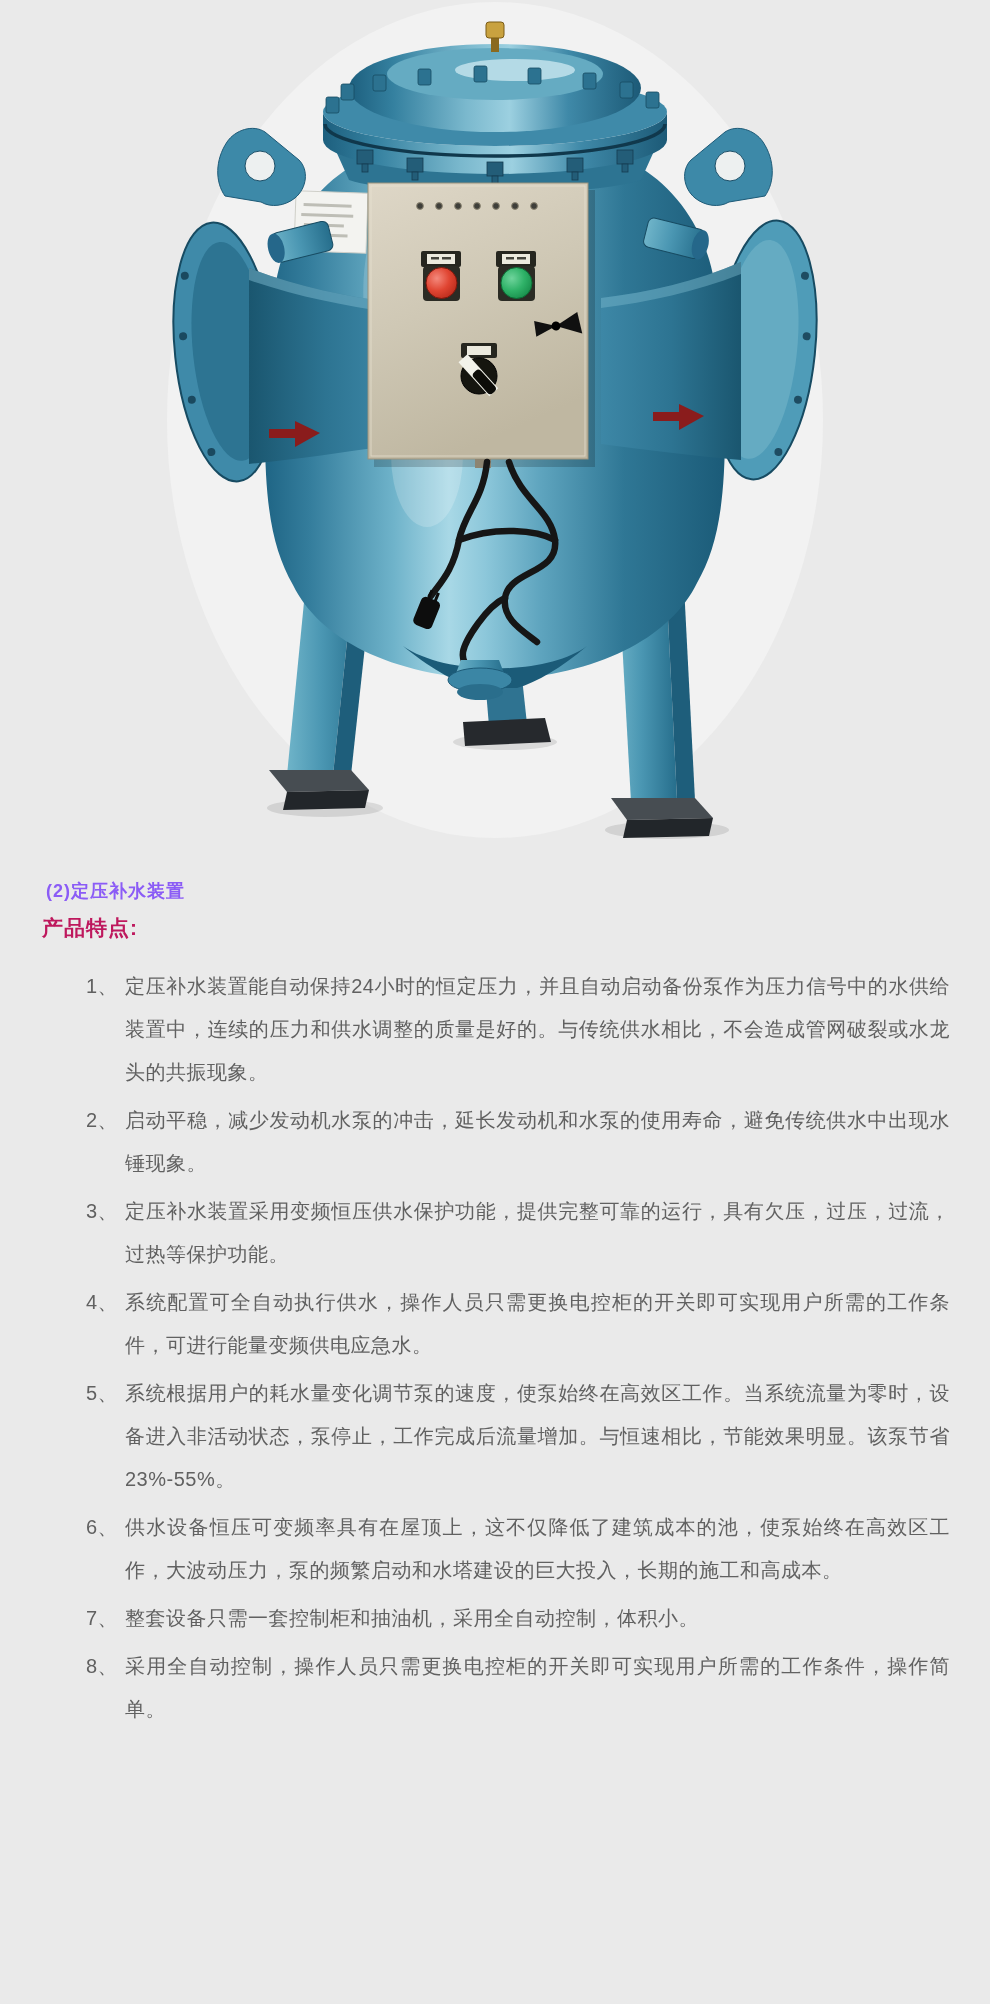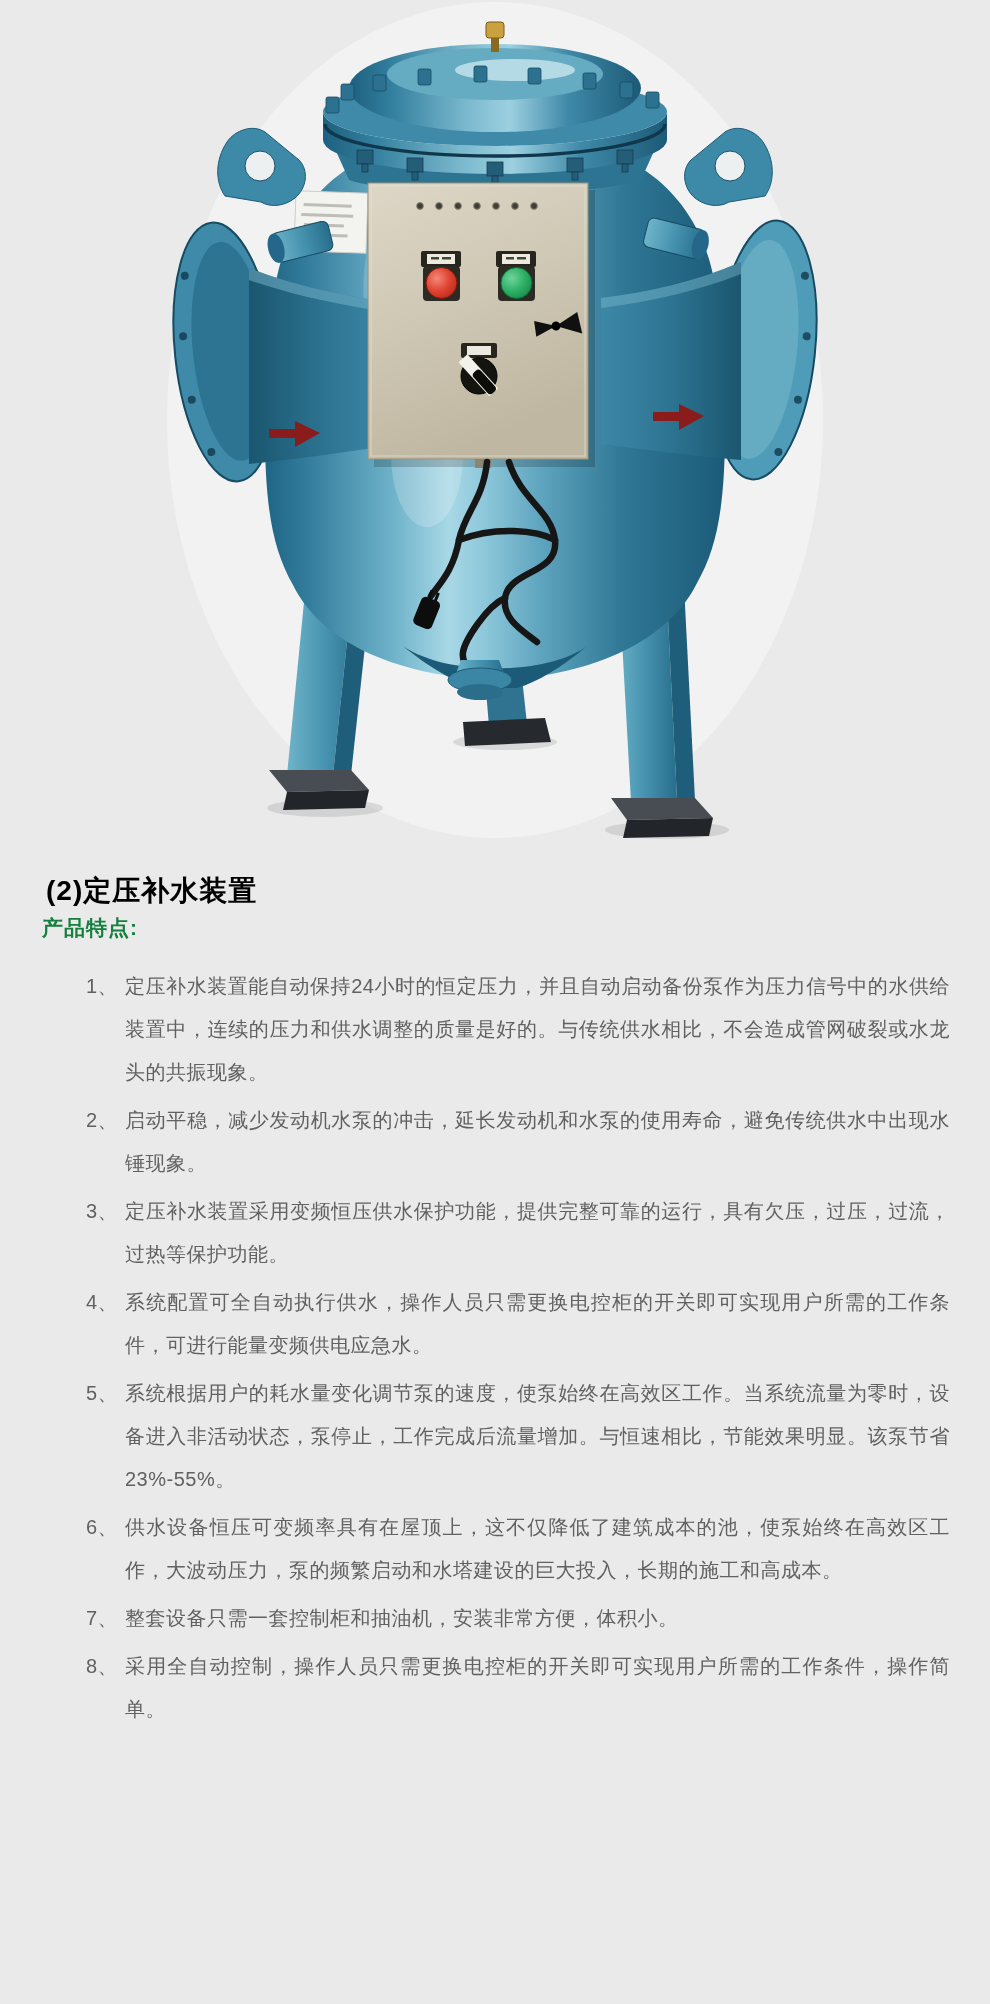--- a/index.html
+++ b/index.html
@@ -6,29 +6,29 @@
   body{
     width:990px;height:2004px;overflow:hidden;
     background:#eaeaea;
     font-family:"Liberation Sans","DejaVu Sans",sans-serif;
   }
   .page{width:990px;height:2004px;background:#eaeaea;}
   .photo{width:660px;margin:0 auto;padding:0;}
   .photo svg{display:block;}
   .content{padding:0 40px 0 42px;}
   .section-heading{
-    font-size:28px;font-weight:bold;color:#000000;
+    font-size:18px;font-weight:bold;color:#8b5cf6;
     margin:24px 0 0 4px;line-height:30px;letter-spacing:1px;
   }
   .section-desc{
     font-size:20px;color:#616161;line-height:43px;
     text-align:justify;margin:10px 0 0 0;letter-spacing:.5px;
   }
   .features-heading{
-    font-size:21px;font-weight:bold;color:#15803d;
+    font-size:21px;font-weight:bold;color:#be185d;
     margin:0;line-height:43px;letter-spacing:1px;
   }
   .features{margin-top:16px;}
   .feature-item{
     position:relative;padding-left:83px;margin:0 0 5px 0;
     font-size:20px;color:#616161;line-height:43px;
     text-align:justify;letter-spacing:.5px;
   }
   .feature-item .num{position:absolute;left:44px;top:0;}
 </style>
@@ -302,18 +302,18 @@
   <section class="content">
     <h3 class="section-heading">(2)定压补水装置</h3>
     <h4 class="features-heading">产品特点:</h4>
     <div class="features" id="features">
         <div class="feature-item"><span class="num">1、</span><span>定压补水装置能自动保持24小时的恒定压力，并且自动启动备份泵作为压力信号中的水供给装置中，连续的压力和供水调整的质量是好的。与传统供水相比，不会造成管网破裂或水龙头的共振现象。</span></div>
         <div class="feature-item"><span class="num">2、</span><span>启动平稳，减少发动机水泵的冲击，延长发动机和水泵的使用寿命，避免传统供水中出现水锤现象。</span></div>
         <div class="feature-item"><span class="num">3、</span><span>定压补水装置采用变频恒压供水保护功能，提供完整可靠的运行，具有欠压，过压，过流，过热等保护功能。</span></div>
         <div class="feature-item"><span class="num">4、</span><span>系统配置可全自动执行供水，操作人员只需更换电控柜的开关即可实现用户所需的工作条件，可进行能量变频供电应急水。</span></div>
         <div class="feature-item"><span class="num">5、</span><span>系统根据用户的耗水量变化调节泵的速度，使泵始终在高效区工作。当系统流量为零时，设备进入非活动状态，泵停止，工作完成后流量增加。与恒速相比，节能效果明显。该泵节省23%-55%。</span></div>
         <div class="feature-item"><span class="num">6、</span><span>供水设备恒压可变频率具有在屋顶上，这不仅降低了建筑成本的池，使泵始终在高效区工作，大波动压力，泵的频繁启动和水塔建设的巨大投入，长期的施工和高成本。</span></div>
-        <div class="feature-item"><span class="num">7、</span><span>整套设备只需一套控制柜和抽油机，安装非常方便，体积小。</span></div>
+        <div class="feature-item"><span class="num">7、</span><span>整套设备只需一套控制柜和抽油机，采用全自动控制，体积小。</span></div>
         <div class="feature-item"><span class="num">8、</span><span>采用全自动控制，操作人员只需更换电控柜的开关即可实现用户所需的工作条件，操作简单。</span></div>
       </div>
   </section>
 
 </div>
 
 </body></html>

